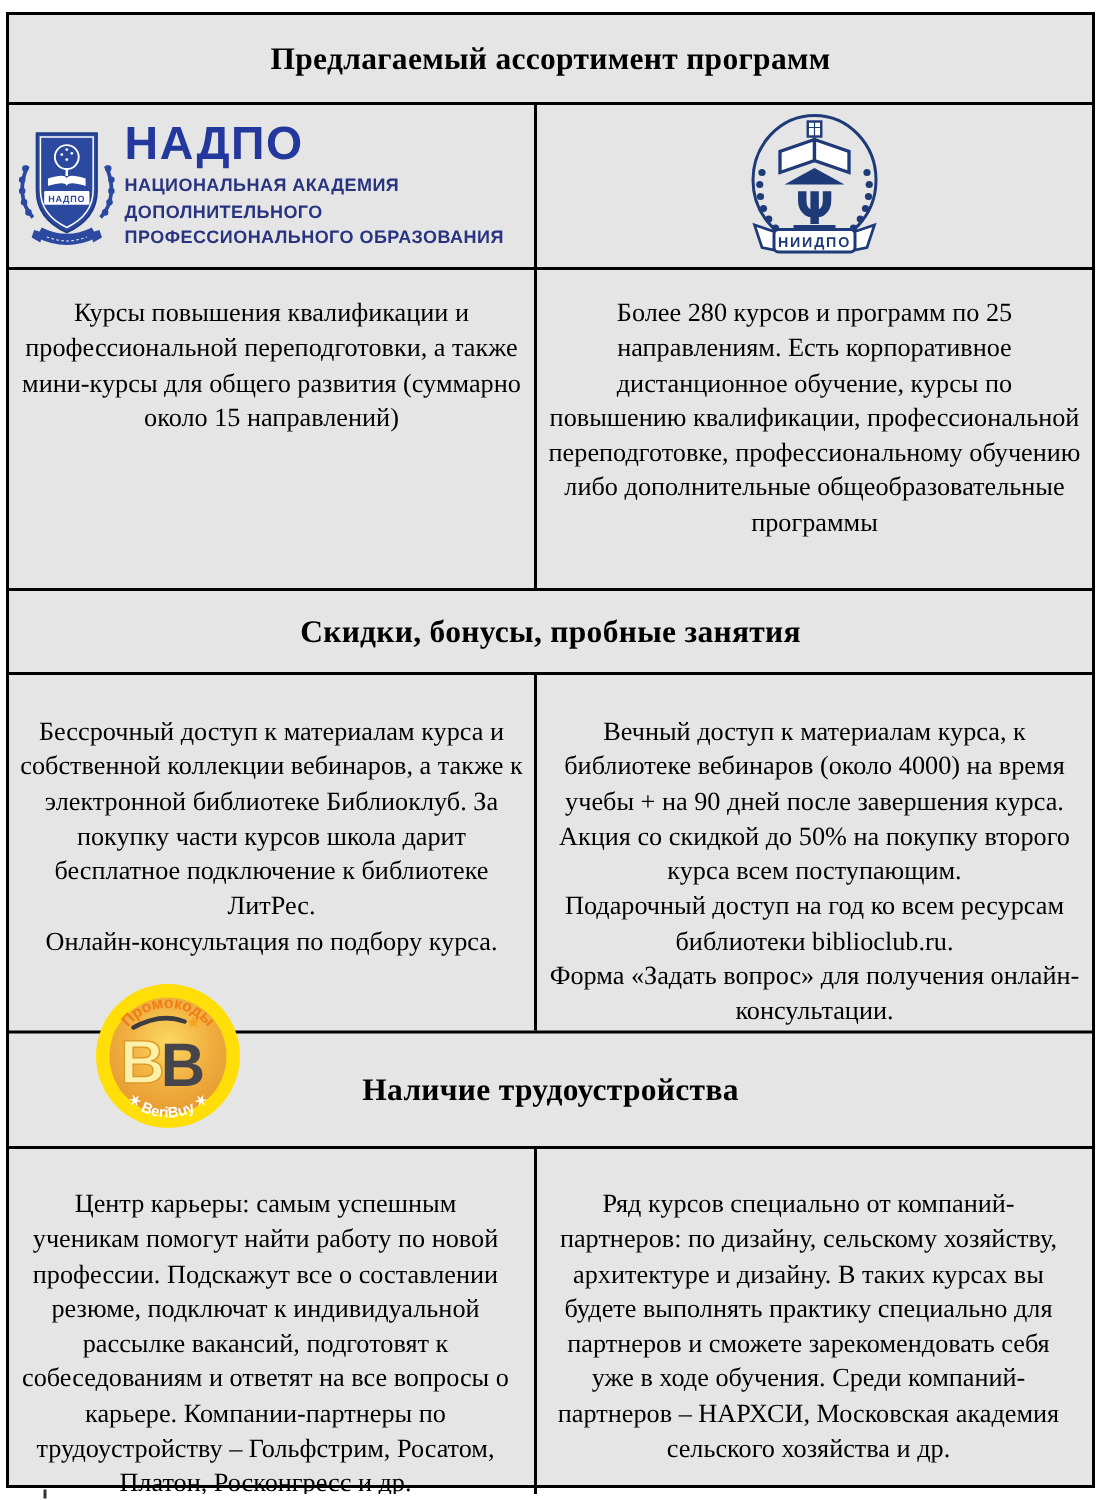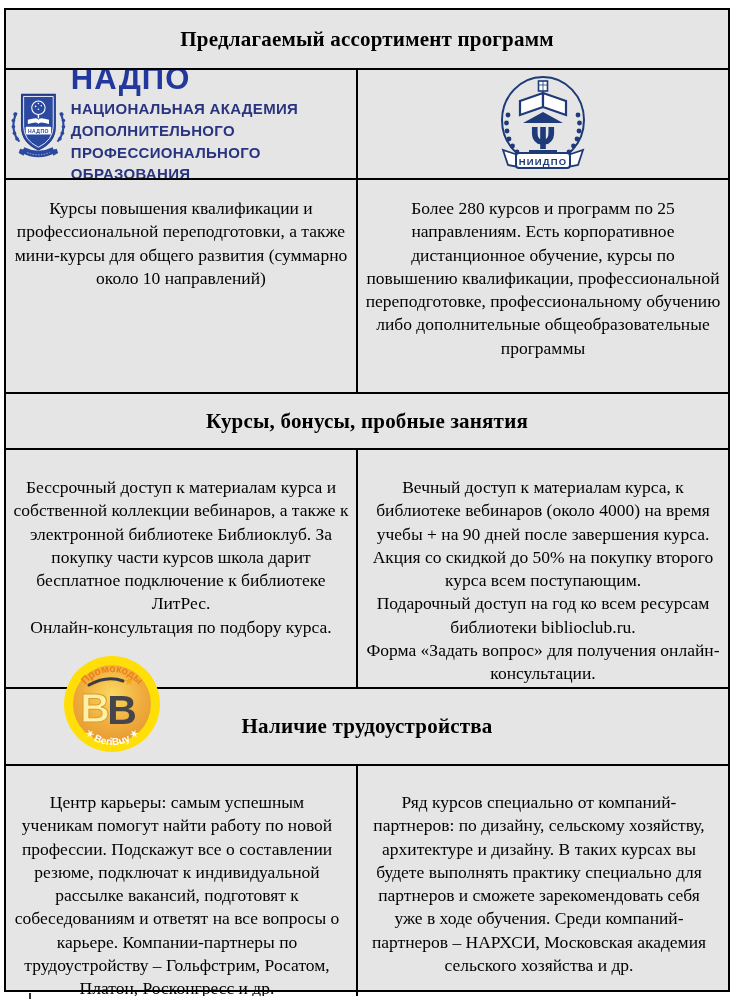--- a/index.html
+++ b/index.html
@@ -26,21 +26,21 @@
   .r7{height:232px;}
   .pad-r3{padding:17px 6px 0 6px;}
   .pad-r5{padding:26px 4px 0 4px;}
   .pad-r7{padding:25px 16px 0 8px;}
   .logo-cell{display:flex;align-items:center;justify-content:center;height:100%;}
   .nadpo-wrap{display:flex;align-items:center;}
   .nadpo-text{display:flex;flex-direction:column;gap:4px;}
   .nadpo-acronym{font-family:"Liberation Sans", sans-serif;font-weight:bold;
                  font-size:31px;color:#23389c;letter-spacing:1px;line-height:1;}
   .nadpo-sub{font-family:"Liberation Sans", sans-serif;font-weight:bold;
-             font-size:15px;color:#283480;line-height:1.45;letter-spacing:.3px;
+             font-size:12px;color:#283480;line-height:1.45;letter-spacing:.3px;
              white-space:pre-line;}
   .beribuy{position:absolute;left:62px;top:654px;width:100px;height:100px;z-index:5;}
   .tick{position:absolute;left:29px;top:993px;width:2px;height:6px;background:#333;}
 </style>
 </head>
 <body>
 
 <div class="page">
 
   <div class="tbl">
@@ -133,30 +133,30 @@
             <rect x="33" y="80" width="54" height="15" rx="3" fill="#ffffff" stroke="#1e3a78" stroke-width="2"></rect>
             <text x="60" y="91.5" text-anchor="middle" font-size="9.5" font-weight="bold" fill="#1e3a78" letter-spacing="1.2" font-family="Liberation Sans, sans-serif">НИИДПО</text>
           </svg>
         </div>
       </div>
     </div>
 
     <div class="row r3 bordered">
       <div class="cells">
         <div class="cell left">
-          <div class="body-text pad-r3">Курсы повышения квалификации и профессиональной переподготовки, а также мини-курсы для общего развития (суммарно около 10 направлений)</div>
+          <div class="body-text pad-r3">Курсы повышения квалификации и профессиональной переподготовки, а также мини-курсы для общего развития (суммарно около 15 направлений)</div>
         </div>
         <div class="cell right">
           <div class="body-text pad-r3">Более 280 курсов и программ по 25 направлениям. Есть корпоративное дистанционное обучение, курсы по повышению квалификации, профессиональной переподготовке, профессиональному обучению либо дополнительные общеобразовательные программы</div>
         </div>
       </div>
     </div>
 
     <div class="row r4 bordered header-row">
-      <div class="hdr">Курсы, бонусы, пробные занятия</div>
+      <div class="hdr">Скидки, бонусы, пробные занятия</div>
     </div>
 
     <div class="row r5 bordered">
       <div class="cells">
         <div class="cell left">
           <div class="body-text pad-r5">Бессрочный доступ к материалам курса и собственной коллекции вебинаров, а также к электронной библиотеке Библиоклуб. За покупку части курсов школа дарит бесплатное подключение к библиотеке ЛитРес.
 Онлайн-консультация по подбору курса.</div>
         </div>
         <div class="cell right">
           <div class="body-text pad-r5">Вечный доступ к материалам курса, к библиотеке вебинаров (около 4000) на время учебы + на 90 дней после завершения курса.

